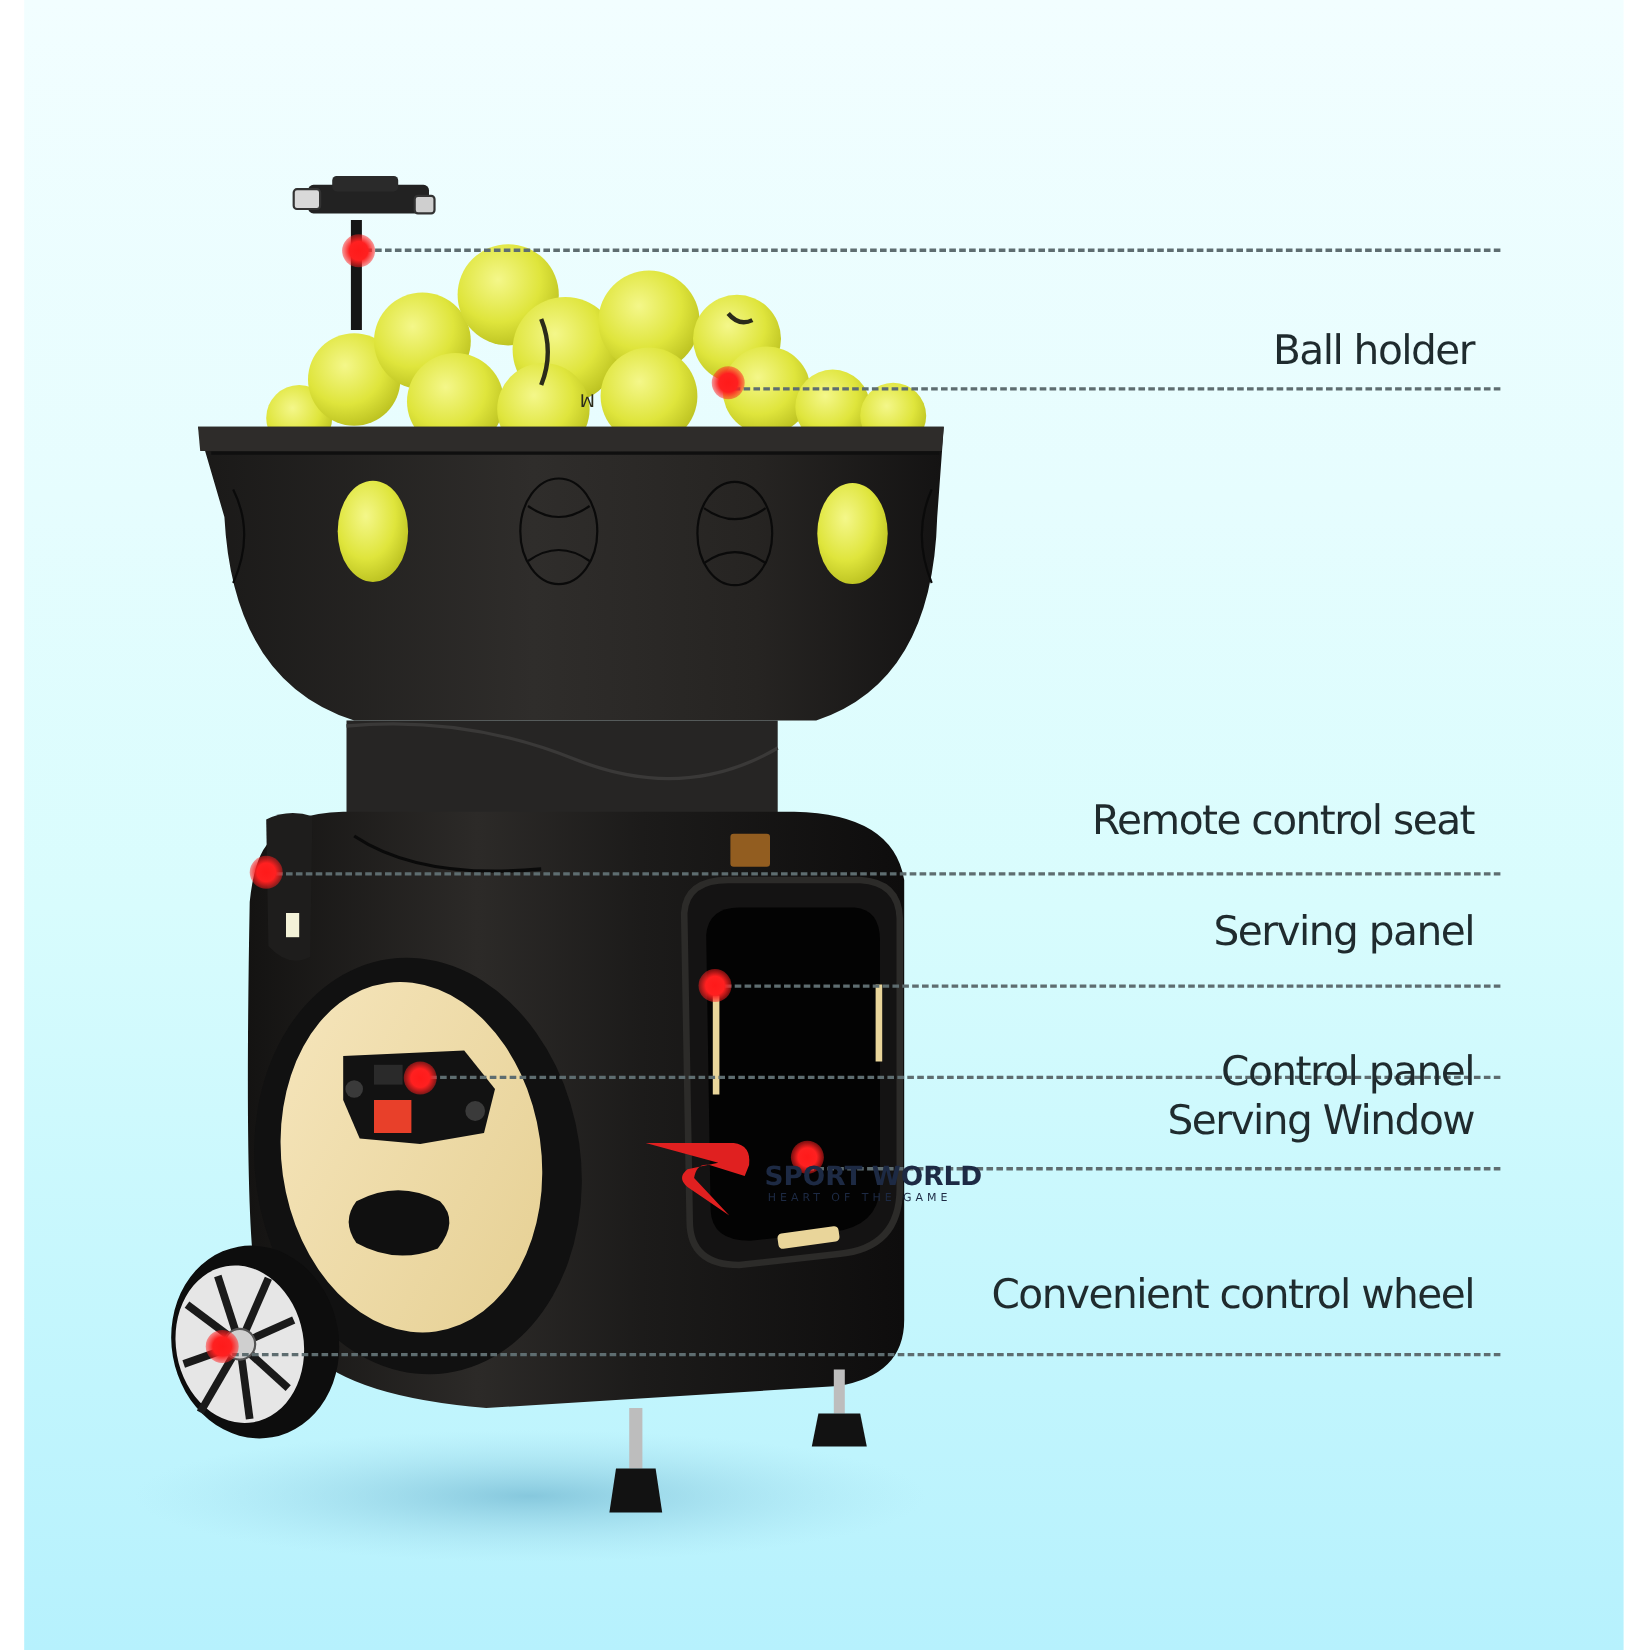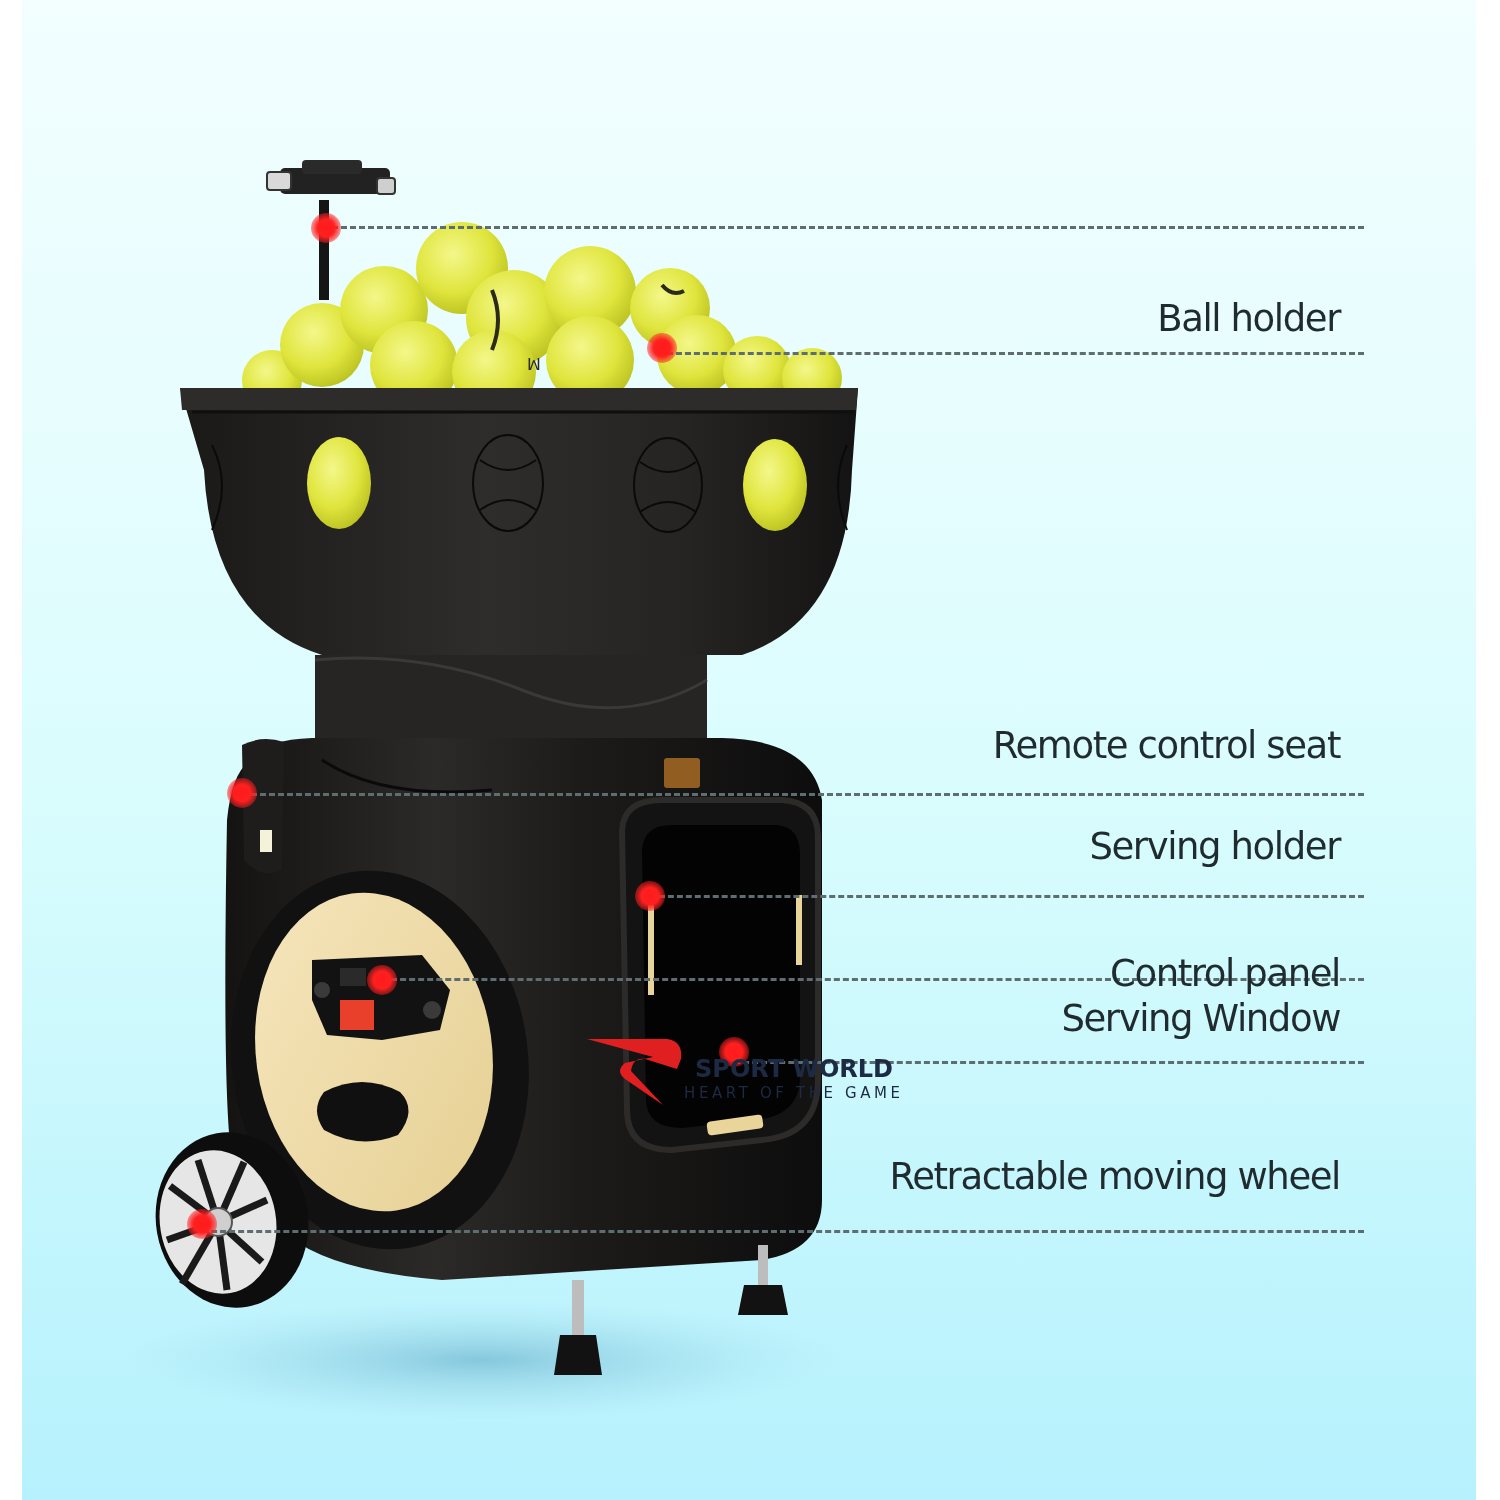--- a/index.html
+++ b/index.html
@@ -26,21 +26,21 @@
     border-top: 3px dashed #5e6d70;
   }
   .hotspot {
     position: absolute; width: 30px; height: 30px; border-radius: 50%;
     background: radial-gradient(circle, #ff1a1a 0%, #ff2020 40%, rgba(255,30,30,0.55) 65%, rgba(255,30,30,0) 100%);
     transform: translate(-50%, -50%);
     cursor: pointer;
   }
   .watermark { position: absolute; left: 563px; top: 1037px; width: 340px; height: 70px; }
   .wm-text { position: absolute; left: 110px; top: 18px; font-family: "DejaVu Sans", sans-serif; font-weight: bold; font-size: 24px; letter-spacing: 0px; color: #1d2a44; }
-  .wm-tag { position: absolute; left: 99px; top: 47px; font-family: "DejaVu Sans", sans-serif; font-size: 15px; letter-spacing: 3.6px; color: #1d2a44; }
+  .wm-tag { position: absolute; left: 113px; top: 47px; font-family: "DejaVu Sans", sans-serif; font-size: 10px; letter-spacing: 3.6px; color: #1d2a44; }
 </style>
 </head>
 <body>
 
 <div class="canvas">
 
   <svg class="machine-svg" viewBox="0 0 1454 1500" xmlns="http://www.w3.org/2000/svg">
     <defs>
       <linearGradient id="blackBody" x1="0" y1="0" x2="1" y2="0">
         <stop offset="0" stop-color="#141312"></stop>
@@ -186,24 +186,24 @@
   <div class="hotspot" style="left:304px; top:228px;"></div>
   <div class="hotspot" style="left:640px; top:348px;"></div>
   <div class="hotspot" style="left:220px; top:793px;"></div>
   <div class="hotspot" style="left:628px; top:896px;"></div>
   <div class="hotspot" style="left:360px; top:980px;"></div>
   <div class="hotspot" style="left:712px; top:1052px;"></div>
   <div class="hotspot" style="left:180px; top:1224px;"></div>
 
   <div class="label" style="top:300px;">Ball holder</div>
   <div class="label" style="top:727px;">Remote control seat</div>
-  <div class="label" style="top:828px;">Serving holder</div>
+  <div class="label" style="top:828px;">Serving panel</div>
   <div class="label" style="top:914px;margin-top:41px;">Control panel</div>
   <div class="label" style="top:1000px;">Serving Window</div>
-  <div class="label" style="top:1158px;">Retractable moving wheel</div>
+  <div class="label" style="top:1158px;">Convenient control wheel</div>
 
   <div class="watermark">
     <svg width="100" height="70" viewBox="0 0 100 70" style="position:absolute;left:0;top:0;">
       <path d="M2 2 L82 2 Q98 4 96 22 L92 32 L60 22 Q48 20 46 34 L78 68 L40 42 Q30 34 40 26 L68 20 Z" fill="#e02020"></path>
     </svg>
     <div class="wm-text">SPORT WORLD</div>
     <div class="wm-tag">HEART OF THE GAME</div>
   </div>
 </div>
 

